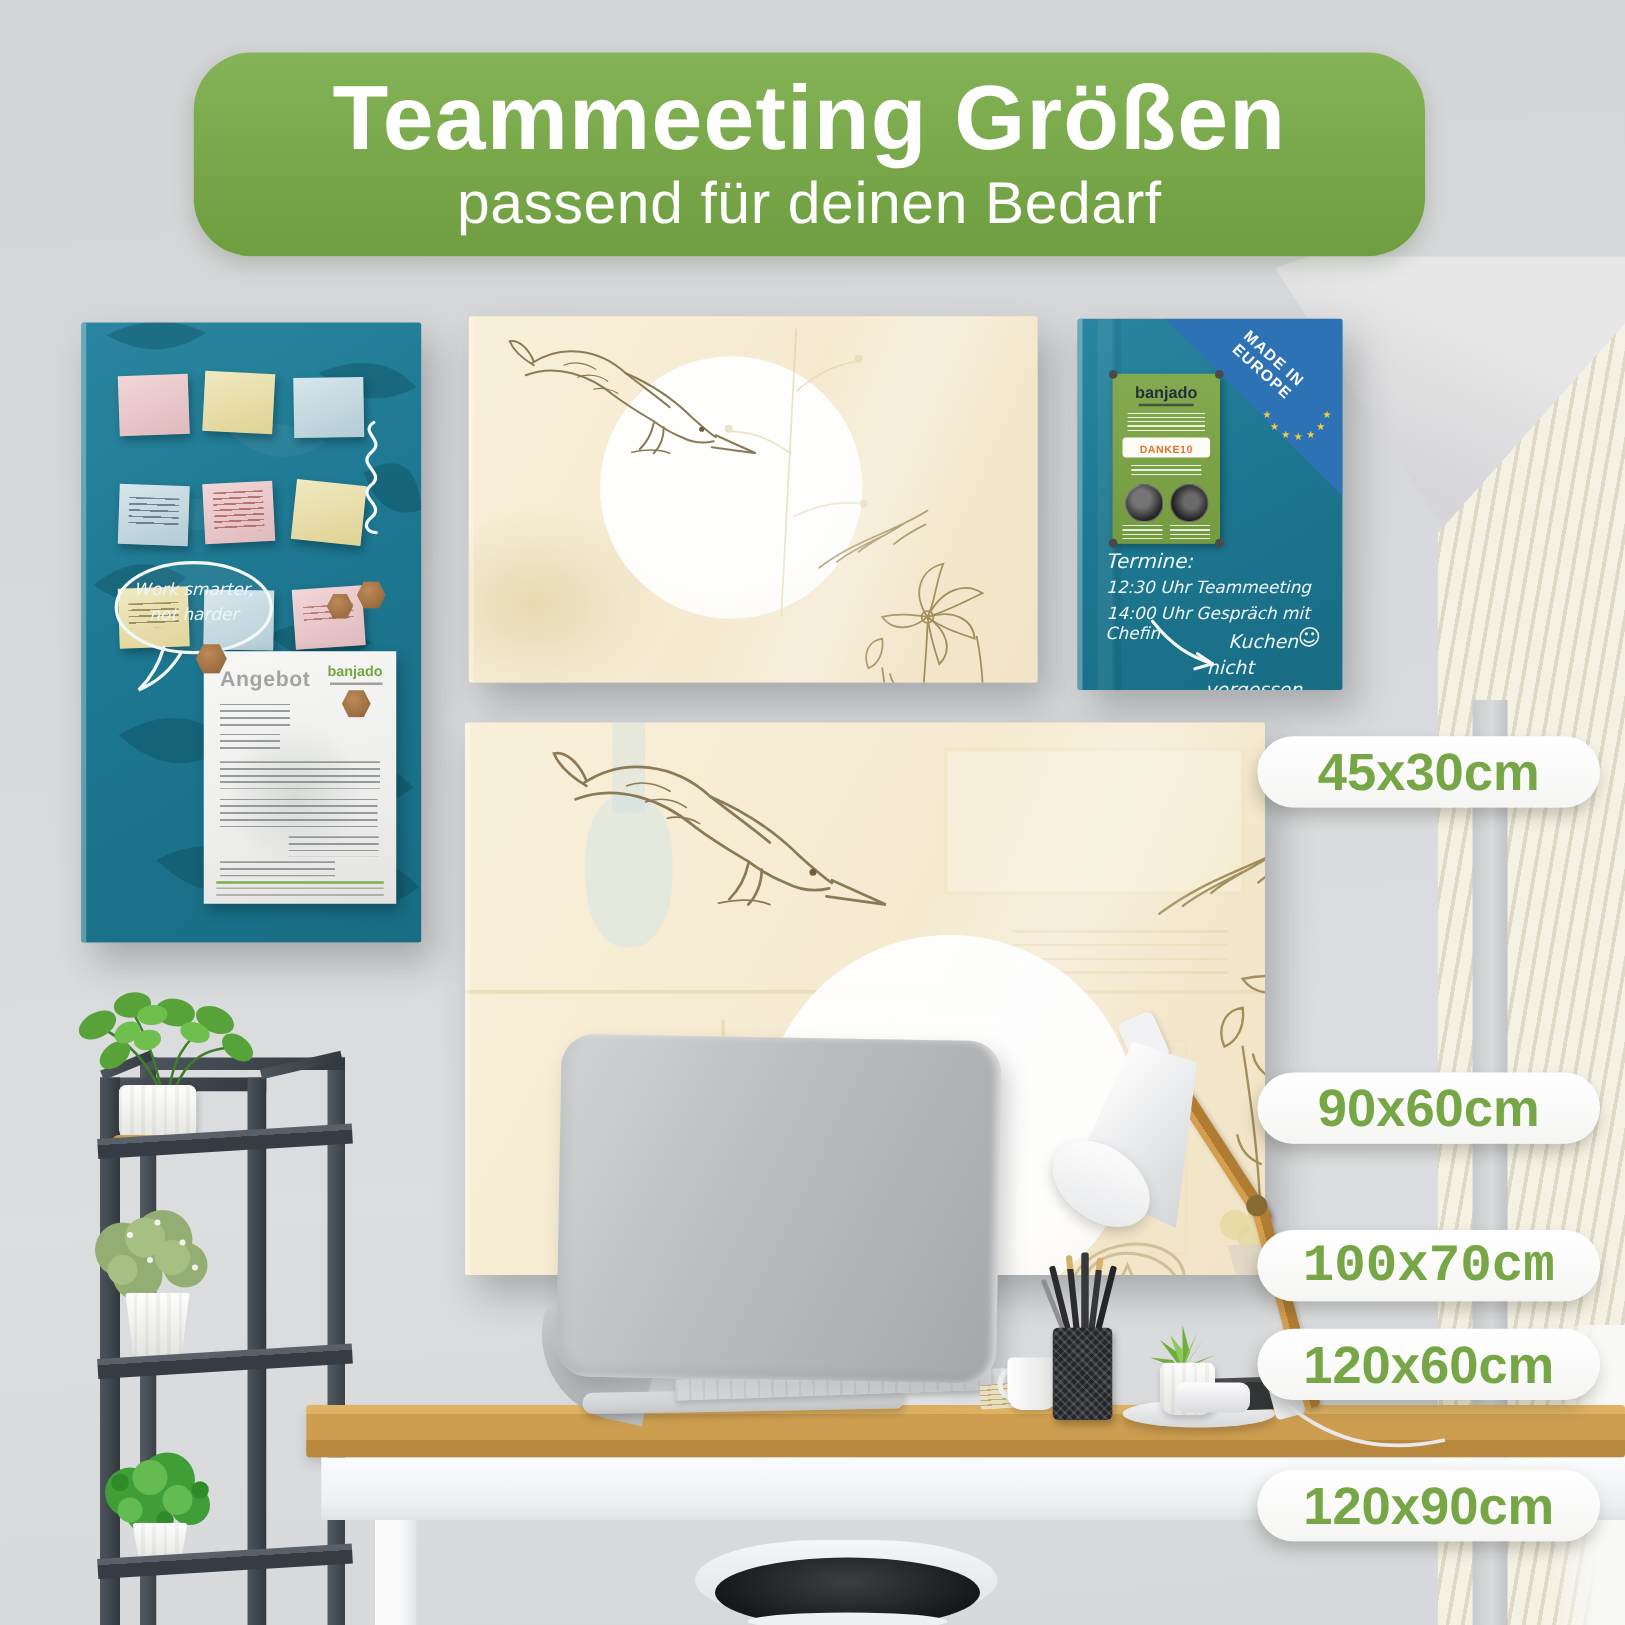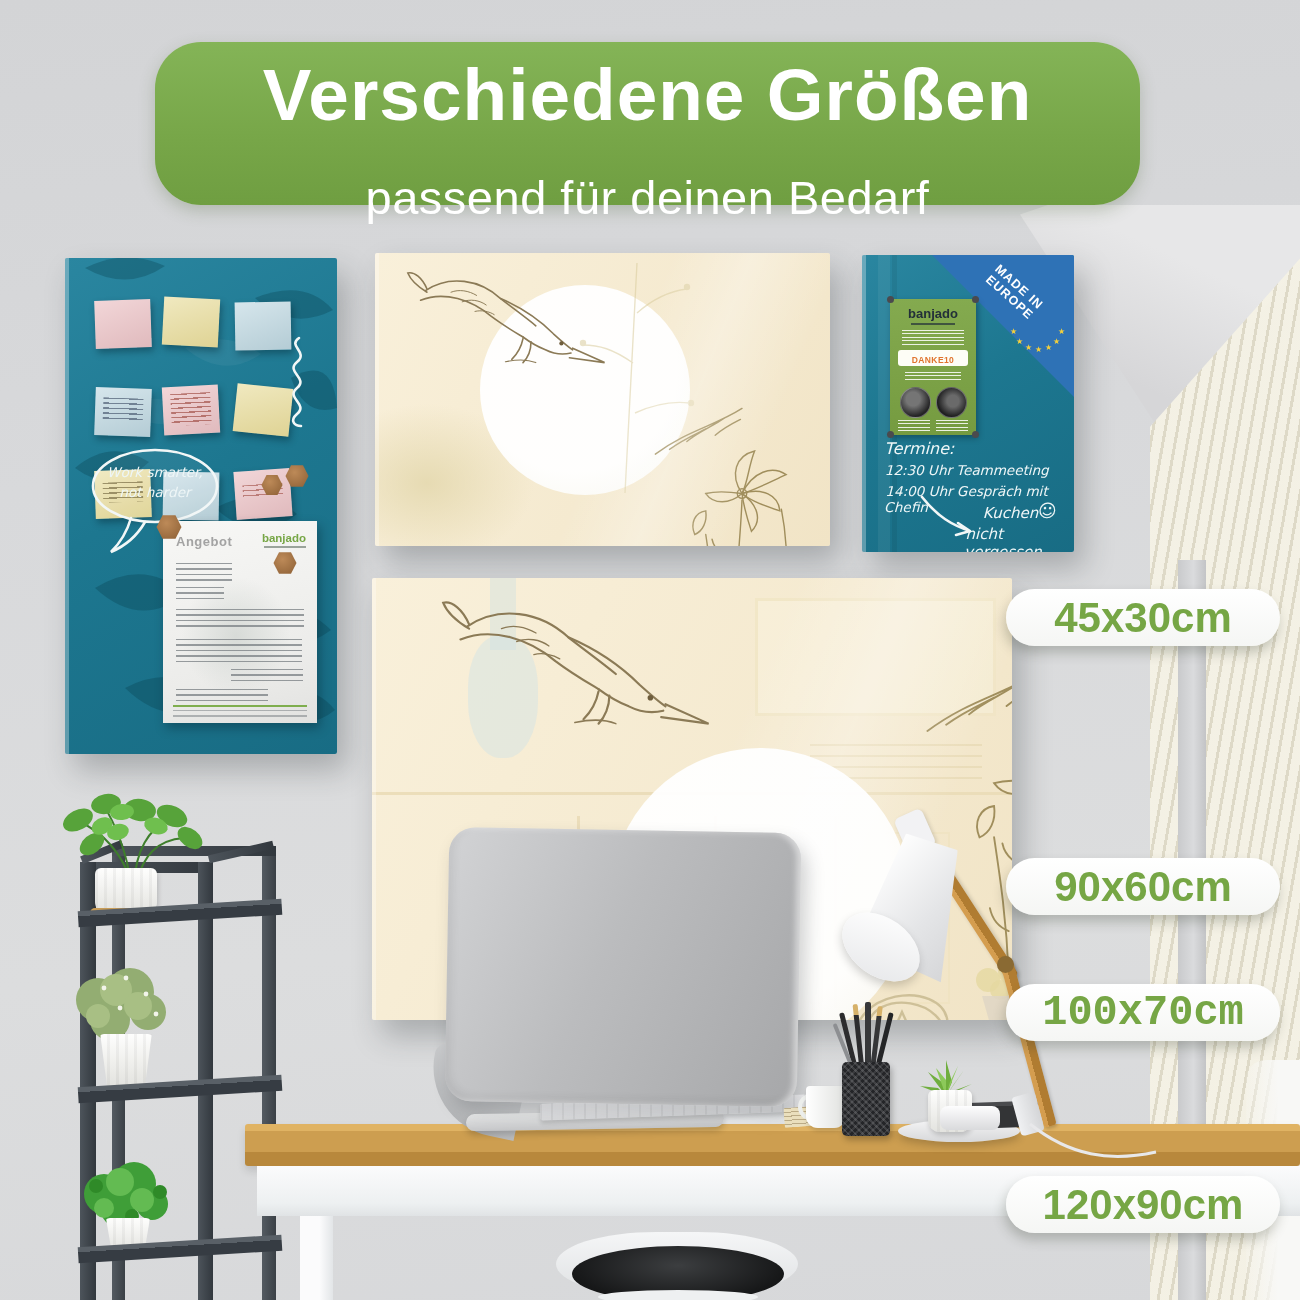--- a/index.html
+++ b/index.html
@@ -5,21 +5,21 @@
   html,body{margin:0;padding:0;background:#c9cacc;}
   .scene{position:relative;width:1300px;height:1300px;overflow:hidden;
          background:linear-gradient(175deg,#d3d4d6 0%,#d8d9db 35%,#dcddde 70%,#d7d8da 100%);
          font-family:"Liberation Sans",sans-serif;}
   .abs{position:absolute;}
   
   .banner{left:155px;top:42px;width:985px;height:163px;border-radius:46px;
           background:linear-gradient(180deg,#84b457 0%,#77a648 60%,#6f9e41 100%);
           box-shadow:0 6px 16px rgba(70,95,50,.25);text-align:center;color:#fff;z-index:40;}
   .banner-title{margin-top:14px;font-size:73px;font-weight:700;letter-spacing:1px;line-height:78px;}
-  .banner-sub{font-size:47px;font-weight:400;letter-spacing:.5px;line-height:56px;margin-top:36px;}
+  .banner-sub{font-size:47px;font-weight:400;letter-spacing:.5px;line-height:56px;}
   .pill{position:absolute;left:1006px;width:274px;height:57px;border-radius:29px;z-index:45;
         background:linear-gradient(180deg,#ffffff 0%,#f5f6f4 100%);
         box-shadow:-2px 7px 12px rgba(50,60,45,.25);
         text-align:center;line-height:58px;font-size:42px;font-weight:700;color:#76a645;}
   
   .board{position:absolute;overflow:hidden;box-shadow:10px 16px 30px rgba(40,45,50,.28);border-radius:2px;}
   .teal{background:linear-gradient(150deg,#2a86a0 0%,#1d7790 45%,#186c84 100%);}
   .cream{background:linear-gradient(118deg,#f9f0da 0%,#f5ead0 55%,#f1e4c6 100%);}
   .reflect{position:absolute;inset:0;background:linear-gradient(112deg,rgba(255,255,255,0) 52%,rgba(255,255,255,.30) 66%,rgba(255,255,255,0) 82%);pointer-events:none;}
   .edgeL{position:absolute;left:0;top:0;bottom:0;width:4px;background:rgba(255,255,255,.30);}
@@ -134,21 +134,21 @@
       <path d="M48 74 C44 88 38 98 28 108 C42 102 54 92 62 78" fill="none" stroke="#f2f7f7" stroke-width="2.6" stroke-linecap="round"></path>
     </svg>
     <div class="hand" style="left:36px;top:206px;width:110px;text-align:center;font-size:13.5px;">Work smarter,</div>
     <div class="hand" style="left:36px;top:226px;width:110px;text-align:center;font-size:13.5px;">not harder</div>
 
     <div class="hex" style="left:196px;top:216px;width:22px;height:22px;"></div>
     <div class="hex" style="left:220px;top:206px;width:24px;height:24px;"></div>
 
     <div class="doc" style="left:98px;top:263px;width:154px;height:202px;">
       <div class="abs" style="left:18px;top:55px;width:110px;height:120px;background:radial-gradient(ellipse at 50% 50%,rgba(196,203,198,.55),rgba(196,203,198,0) 70%);"></div>
-      <div class="abs" style="left:13px;top:13px;font-size:13px;font-weight:700;color:#a3a3a3;letter-spacing:.5px;">Angebot</div>
+      <div class="abs" style="left:13px;top:13px;font-size:17px;font-weight:700;color:#a3a3a3;letter-spacing:.5px;">Angebot</div>
       <div class="abs" style="right:11px;top:11px;font-size:11.5px;font-weight:700;color:#76a645;">banjado</div>
       <div class="abs" style="right:11px;top:25px;width:42px;height:2px;background:#9aa39b;"></div>
       <div class="dl" style="left:13px;top:42px;width:56px;height:18px;"></div>
       <div class="dl" style="left:13px;top:66px;width:48px;height:15px;"></div>
       <div class="dl" style="left:13px;top:88px;width:128px;height:22px;"></div>
       <div class="dl" style="left:13px;top:118px;width:126px;height:24px;"></div>
       <div class="dl" style="left:68px;top:148px;width:72px;height:16px;"></div>
       <div class="dl" style="left:13px;top:168px;width:92px;height:12px;"></div>
       <div class="abs" style="left:10px;top:184px;width:134px;height:2px;background:#7fae4e;"></div>
       <div class="dl" style="left:10px;top:189px;width:134px;height:9px;opacity:.7;"></div>
@@ -426,22 +426,23 @@
   <div class="abs" style="left:846px;top:834px;width:118px;height:158px;transform:rotate(-6deg);
               clip-path:polygon(58% 0,100% 14%,74% 96%,6% 66%);
               background:linear-gradient(140deg,#ffffff 20%,#e4e5e7 60%,#cfd0d2);"></div>
   <div class="abs" style="left:838px;top:918px;width:86px;height:58px;border-radius:50%;transform:rotate(36deg);
               background:linear-gradient(160deg,#ffffff,#e6e7e9);box-shadow:2px 4px 10px rgba(0,0,0,.18);"></div>
   <svg width="150" height="60" viewBox="0 0 150 60" style="position:absolute;left:1010px;top:1108px;">
     <path d="M20 16 C60 48 100 54 146 44" fill="none" stroke="#e8e8ea" stroke-width="3"></path>
   </svg>
 
   <div class="abs banner">
-    <div class="banner-title">Verschiedene Größen</div>
+    <div class="banner-title">Teammeeting Größen</div>
     <div class="banner-sub">passend für deinen Bedarf</div>
   </div>
 
   <div class="pill" style="top:589px;text-align:center;">45x30cm</div>
   <div class="pill" style="top:858px;">90x60cm</div>
   <div class="pill" style="top:984px;font-family:Liberation Mono, monospace;">100x70cm</div>
+  <div class="pill" style="top:1063px;">120x60cm</div>
   <div class="pill" style="top:1176px;">120x90cm</div>
 
 </div>
 
 </body></html>

